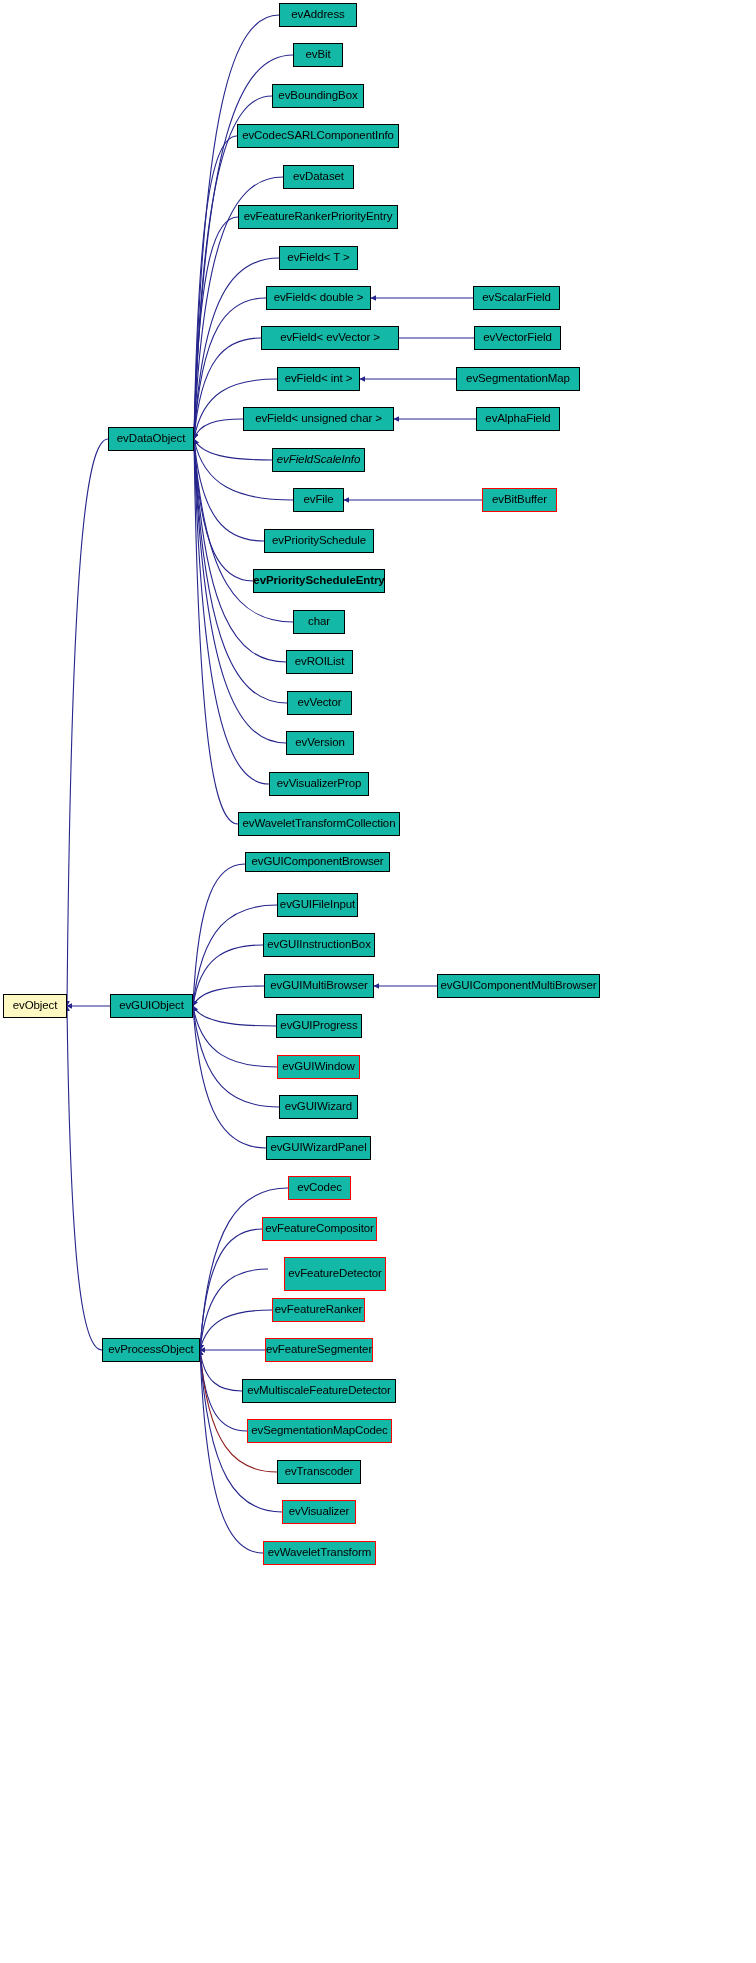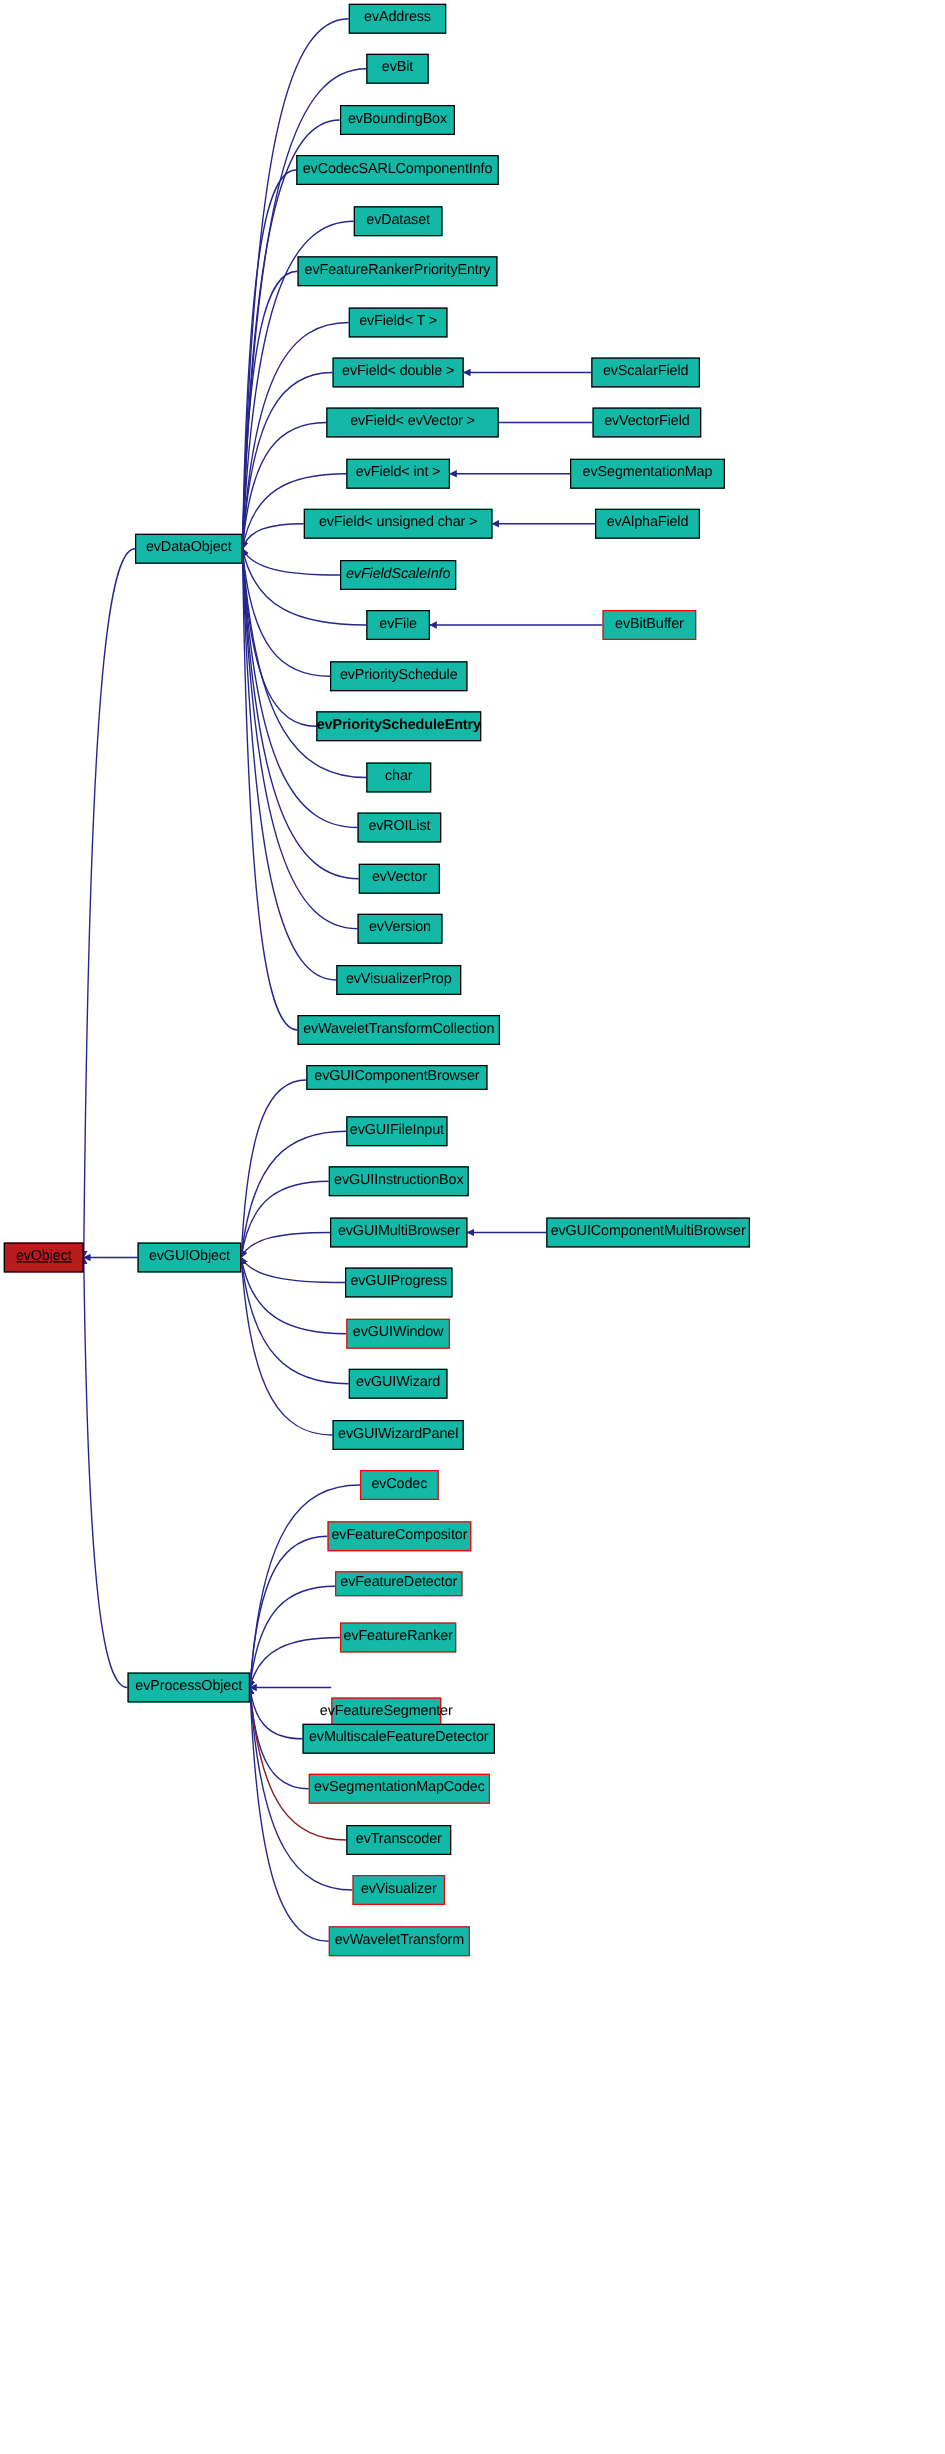--- a/index.html
+++ b/index.html
@@ -14,21 +14,21 @@
     color:#000000;
     font-size:11.5px;
     line-height:1;
     display:flex;
     align-items:center;
     justify-content:center;
     white-space:nowrap;
     letter-spacing:-0.1px;
   }
   .node.red{border-color:#ff0000;}
-  .node.root{background:#b91c1c;border-color:#000000;text-decoration:underline;}
+  .node.root{background:#fef9c3;border-color:#000000;}
   .node .lbl{display:block;padding:0 2px;}
 </style>
 </head>
 <body>
 
 <div id="diagram">
   <svg id="edges" viewBox="0 0 756 1963" xmlns="http://www.w3.org/2000/svg">
       <defs>
         <marker id="ah-25258c" viewBox="0 0 10 10" refX="9" refY="5" markerWidth="5.5" markerHeight="5.5" orient="auto" markerUnits="strokeWidth">
           <path d="M0,0 L10,5 L0,10 z" fill="#25258c"></path>
@@ -191,27 +191,27 @@
       </div>
       <div class="node" style="left: 437px; top: 974px; width: 163px; height: 24px;">
         <span class="lbl">evGUIComponentMultiBrowser</span>
       </div>
       <div class="node red" style="left: 288px; top: 1176px; width: 63px; height: 24px;">
         <span class="lbl">evCodec</span>
       </div>
       <div class="node red" style="left: 262px; top: 1217px; width: 115px; height: 24px;">
         <span class="lbl">evFeatureCompositor</span>
       </div>
-      <div class="node red" style="left: 268px; top: 1257px; width: 102px; height: 20px;">
+      <div class="node red" style="left: 284px; top: 1257px; width: 102px; height: 34px;">
         <span class="lbl">evFeatureDetector</span>
       </div>
       <div class="node red" style="left: 272px; top: 1298px; width: 93px; height: 24px;">
         <span class="lbl">evFeatureRanker</span>
       </div>
-      <div class="node red" style="left: 265px; top: 1338px; width: 88px; height: 24px; margin-top: 20px;">
+      <div class="node red" style="left: 265px; top: 1338px; width: 108px; height: 24px;">
         <span class="lbl">evFeatureSegmenter</span>
       </div>
       <div class="node" style="left: 242px; top: 1379px; width: 154px; height: 24px;">
         <span class="lbl">evMultiscaleFeatureDetector</span>
       </div>
       <div class="node red" style="left: 247px; top: 1419px; width: 145px; height: 24px;">
         <span class="lbl">evSegmentationMapCodec</span>
       </div>
       <div class="node" style="left: 277px; top: 1460px; width: 84px; height: 24px;">
         <span class="lbl">evTranscoder</span>

